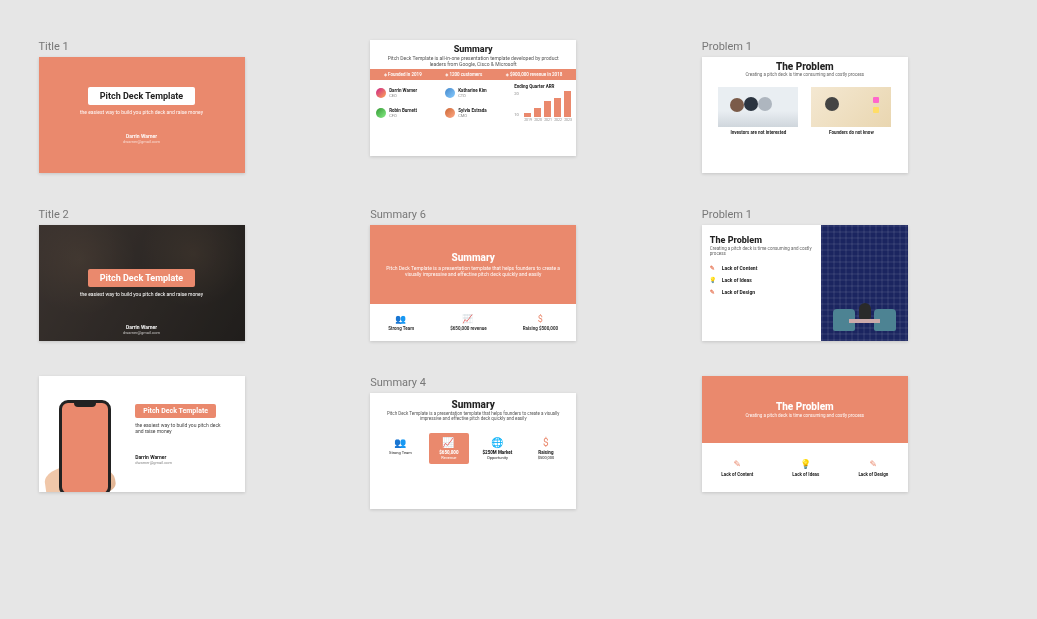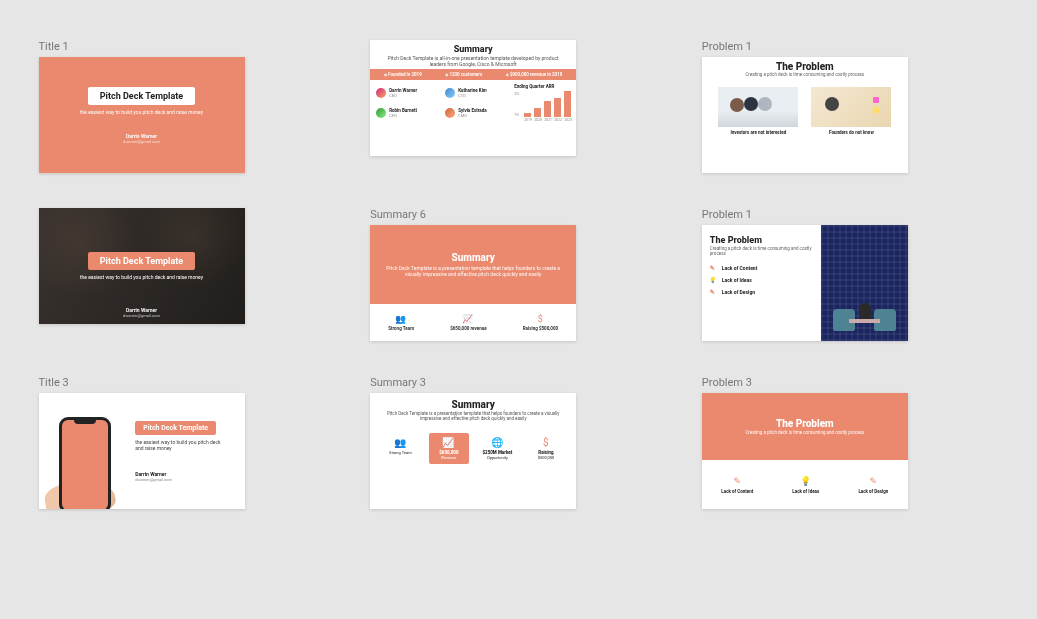--- a/index.html
+++ b/index.html
@@ -264,20 +264,21 @@
               <div class="blob b2"></div>
               <div class="blob b3"></div>
             </div>
           <div class="cap">Founders do not know</div>
         </div>
       </div>
     </div>
   </div>
 
   <div class="cell">
+    <div class="label">Title 2</div>
     <div class="slide t2">
       <div class="bg"></div>
       <div class="overlay"></div>
       <div class="content">
         <div class="badge">Pitch Deck Template</div>
         <div class="tagline">the easiest way to build you pitch deck and raise money</div>
       </div>
       <div class="footer">
         <div class="author">Darrin Warner</div>
         <div class="email">dwarner@gmail.com</div>
@@ -333,37 +334,36 @@
             <div class="chair l"></div>
             <div class="chair r"></div>
             <div class="desk"></div>
             <div class="pers"></div>
           </div>
       </div>
     </div>
   </div>
 
   <div class="cell">
-    <div class="label">Title 3</div>
     <div class="slide t3">
       <div class="phone-area">
         <div class="hand"></div>
         <div class="phone"></div>
       </div>
       <div class="right">
         <div class="badge">Pitch Deck Template</div>
         <div class="tagline">the easiest way to build you pitch deck and raise money</div>
         <div class="author">Darrin Warner</div>
         <div class="email">dwarner@gmail.com</div>
       </div>
     </div>
   </div>
 
   <div class="cell">
-    <div class="label">Summary 3</div>
+    <div class="label">Summary 4</div>
     <div class="slide s3">
       <div class="head">
         <div class="title">Summary</div>
         <div class="sub">Pitch Deck Template is a presentation template that helps founders to create a visually impressive and effective pitch deck quickly and easily</div>
       </div>
       <div class="row">
         <div class="card">
             <div class="ic">👥</div>
             <div class="v"></div>
             <div class="l">Strong Team</div>
@@ -381,21 +381,20 @@
         <div class="card">
             <div class="ic">$</div>
             <div class="v">Raising</div>
             <div class="l">$500,000</div>
           </div>
       </div>
     </div>
   </div>
 
   <div class="cell">
-    <div class="label">Problem 3</div>
     <div class="slide p3">
       <div class="top">
         <div class="title">The Problem</div>
         <div class="sub">Creating a pitch deck is time consuming and costly process</div>
       </div>
       <div class="bot">
         <div class="it">
             <div class="ic">✎</div>
             <div class="tx">Lack of Content</div>
           </div>

